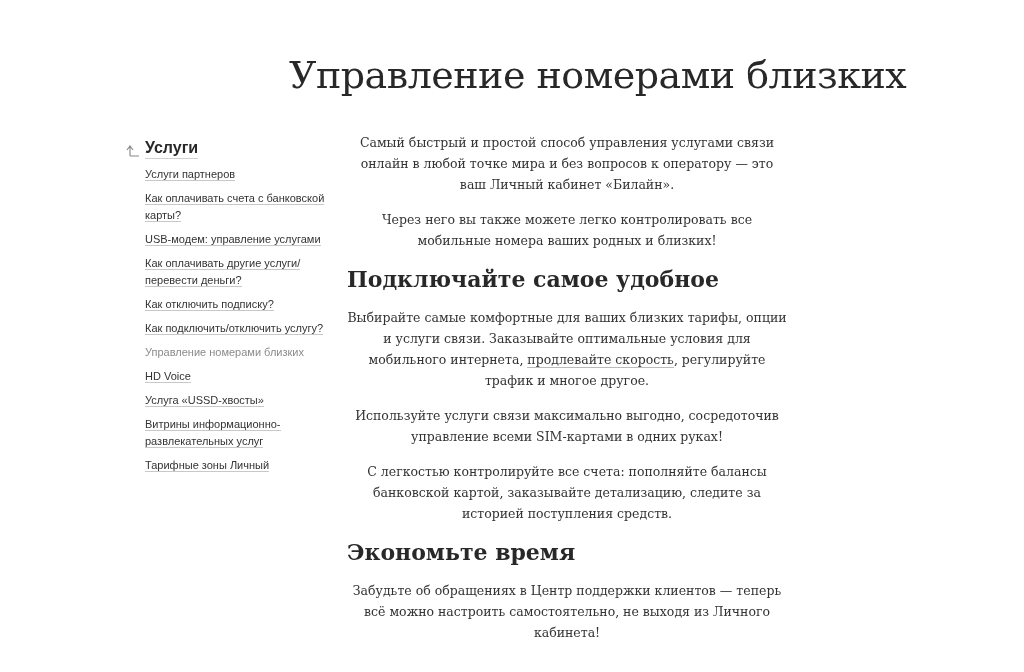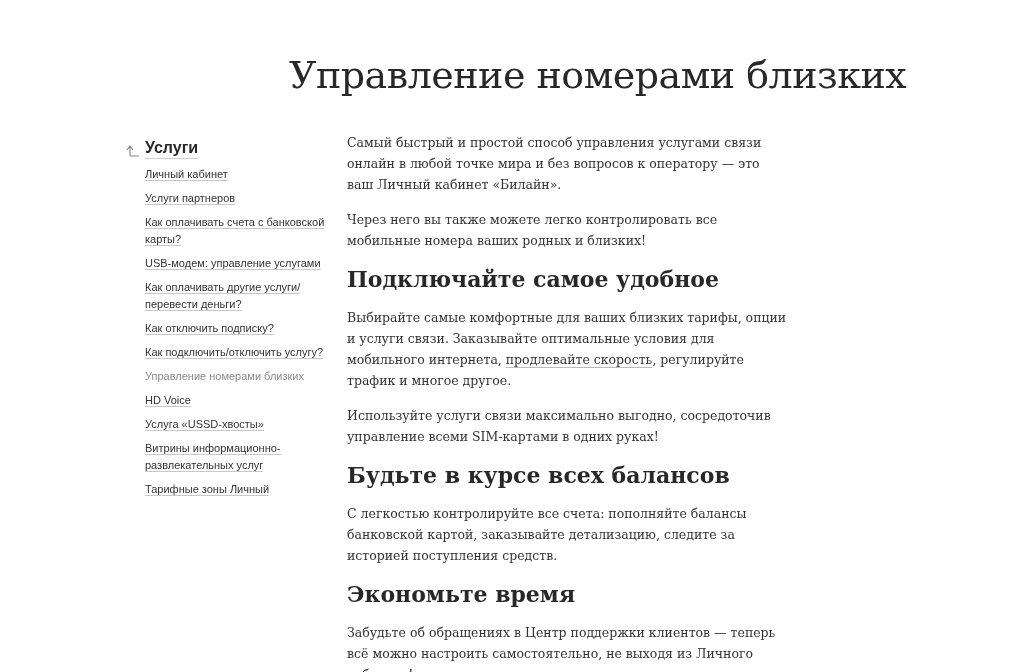--- a/index.html
+++ b/index.html
@@ -15,39 +15,38 @@
   .sidebar-title {
     font-family: "Liberation Sans", sans-serif; font-weight: bold; font-size: 16px;
     color: #282828; text-decoration: none; border-bottom: 1px solid #d0d0d0; line-height: 20px;
   }
   .sidebar ul { list-style: none; margin: 0; padding: 0 0 0 19px; }
   .sidebar li { margin: 0 0 7px 0; font-family: "Liberation Sans", sans-serif; font-size: 11px; line-height: 17px; }
   .sidebar li a { color: #333; text-decoration: none; border-bottom: 1px solid #c8c8c8; }
   .sidebar li.active span { color: #8a8a8a; }
   .content { position: absolute; left: 347px; top: 132px; width: 440px;
     font-family: "DejaVu Serif", serif; font-size: 12.5px; line-height: 21px; color: #333; }
-  .content p { margin: 0 0 14px 0; }
+  .content p { margin: 0 0 14px 0; text-align: center; }
   .content h2 { font-family: "DejaVu Serif", serif; font-weight: bold; font-size: 22px;
     line-height: 28px; margin: 0 0 14px 0; color: #282828; }
   .content a { color: #333; text-decoration: none; border-bottom: 1px solid #bbb; }
 </style>
 </head>
 <body>
 
 <h1 class="page-title">Управление номерами близких</h1>
 
 <nav class="sidebar">
   <div class="sidebar-head">
     <svg class="back-icon" viewBox="0 0 14 14">
       <path d="M4 13 V4 M1 7 L4 3 L7 7 M4 13 H13" stroke="#888" stroke-width="1.1" fill="none"></path>
     </svg>
     <a class="sidebar-title">Услуги</a>
   </div>
   <ul>
-    <li><a>Личный кабинет</a></li>
     <li><a>Услуги партнеров</a></li>
     <li><a>Как оплачивать счета с банковской карты?</a></li>
     <li><a>USB-модем: управление услугами</a></li>
     <li><a>Как оплачивать другие услуги/перевести деньги?</a></li>
     <li><a>Как отключить подписку?</a></li>
     <li><a>Как подключить/отключить услугу?</a></li>
     <li class="active"><span>Управление номерами близких</span></li>
     <li><a>HD Voice</a></li>
     <li><a>Услуга «USSD-хвосты»</a></li>
     <li><a>Витрины информационно-развлекательных услуг</a></li>
@@ -56,18 +55,17 @@
 </nav>
 
 <main class="content">
   <p>Самый быстрый и простой способ управления услугами связи онлайн в любой точке мира и без вопросов к оператору — это ваш Личный кабинет «Билайн».</p>
   <p>Через него вы также можете легко контролировать все мобильные номера ваших родных и близких!</p>
 
   <h2>Подключайте самое удобное</h2>
   <p><span>Выбирайте самые комфортные для ваших близких тарифы, опции и услуги связи. Заказывайте оптимальные условия для мобильного интернета, </span><a>продлевайте скорость</a><span>, регулируйте трафик и многое другое.</span></p>
   <p>Используйте услуги связи максимально выгодно, сосредоточив управление всеми SIM-картами в одних руках!</p>
 
-  <h2>Будьте в курсе всех балансов</h2>
   <p>С легкостью контролируйте все счета: пополняйте балансы банковской картой, заказывайте детализацию, следите за историей поступления средств.</p>
 
   <h2>Экономьте время</h2>
   <p>Забудьте об обращениях в Центр поддержки клиентов — теперь всё можно настроить самостоятельно, не выходя из Личного кабинета!</p>
 </main>
 
 </body></html>

